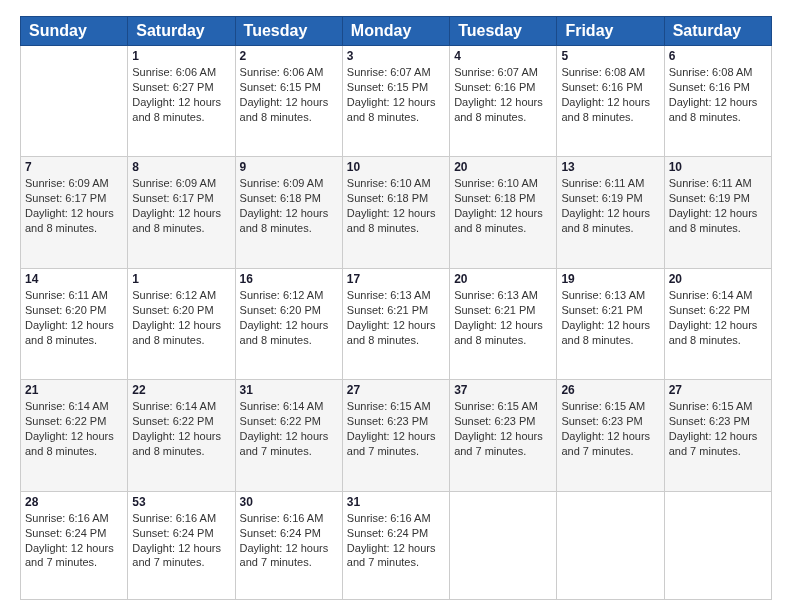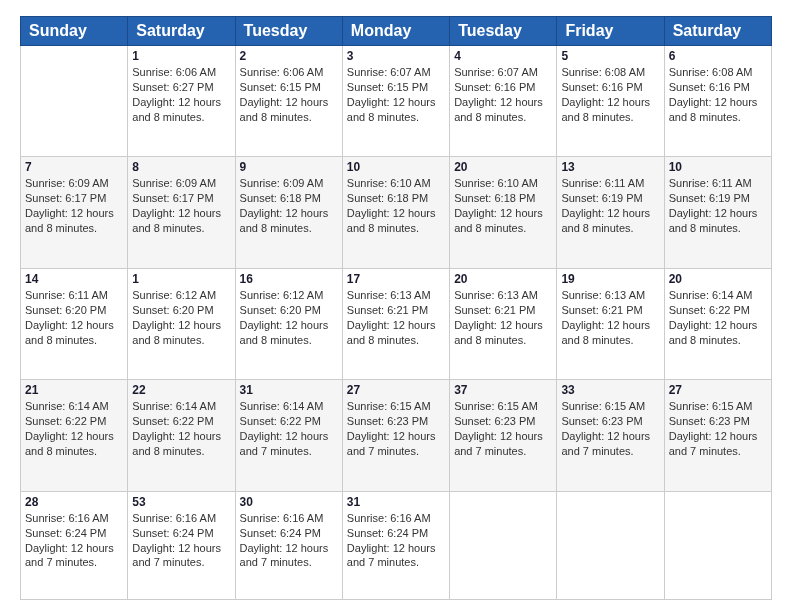--- a/index.html
+++ b/index.html
@@ -317,21 +317,21 @@
         </td>
           <td>
           <span class="day-num">37</span>
           <div class="day-info">
             <span>Sunrise: 6:15 AM</span><br>
             <span>Sunset: 6:23 PM</span><br>
             <span>Daylight: 12 hours and 7 minutes.</span>
           </div>
         </td>
           <td>
-          <span class="day-num">33</span>
+          <span class="day-num">26</span>
           <div class="day-info">
             <span>Sunrise: 6:15 AM</span><br>
             <span>Sunset: 6:23 PM</span><br>
             <span>Daylight: 12 hours and 7 minutes.</span>
           </div>
         </td>
           <td>
           <span class="day-num">27</span>
           <div class="day-info">
             <span>Sunrise: 6:15 AM</span><br>

